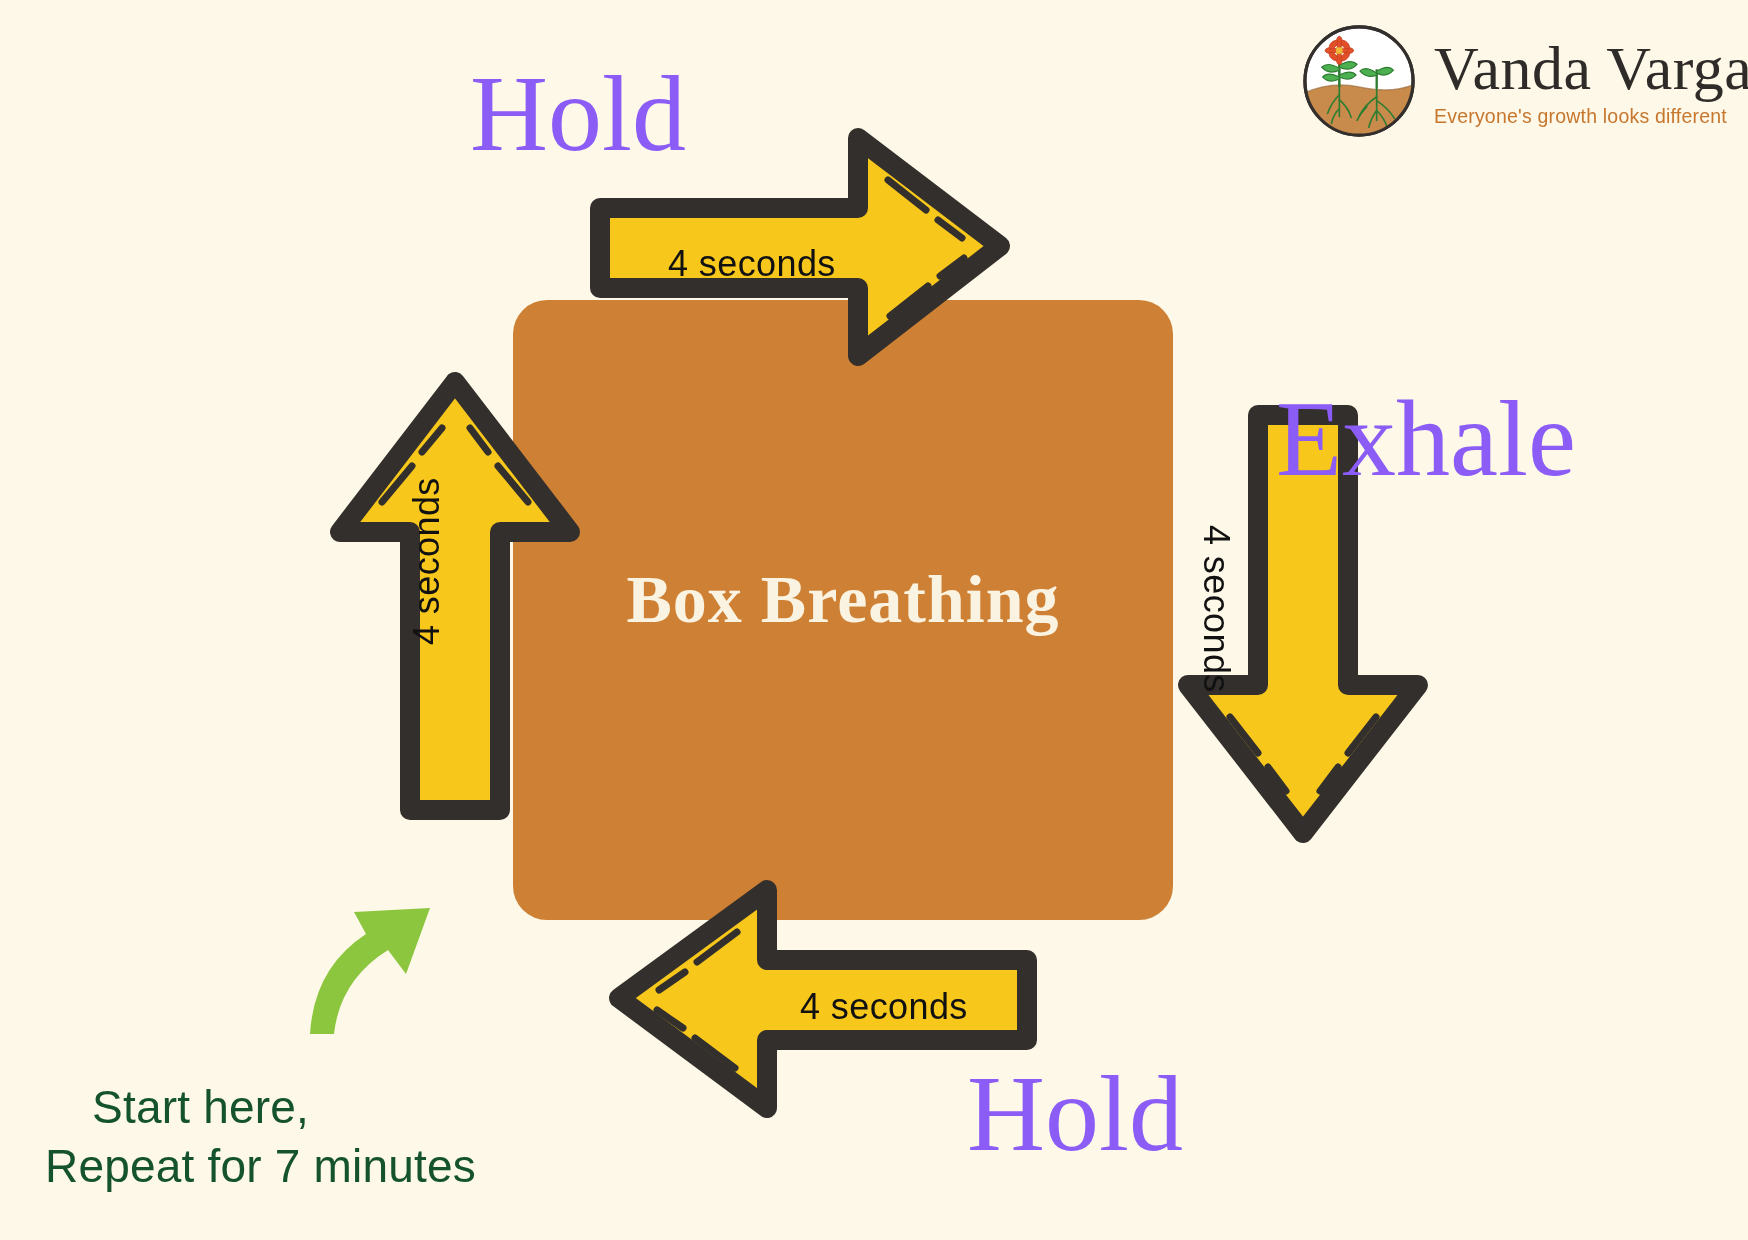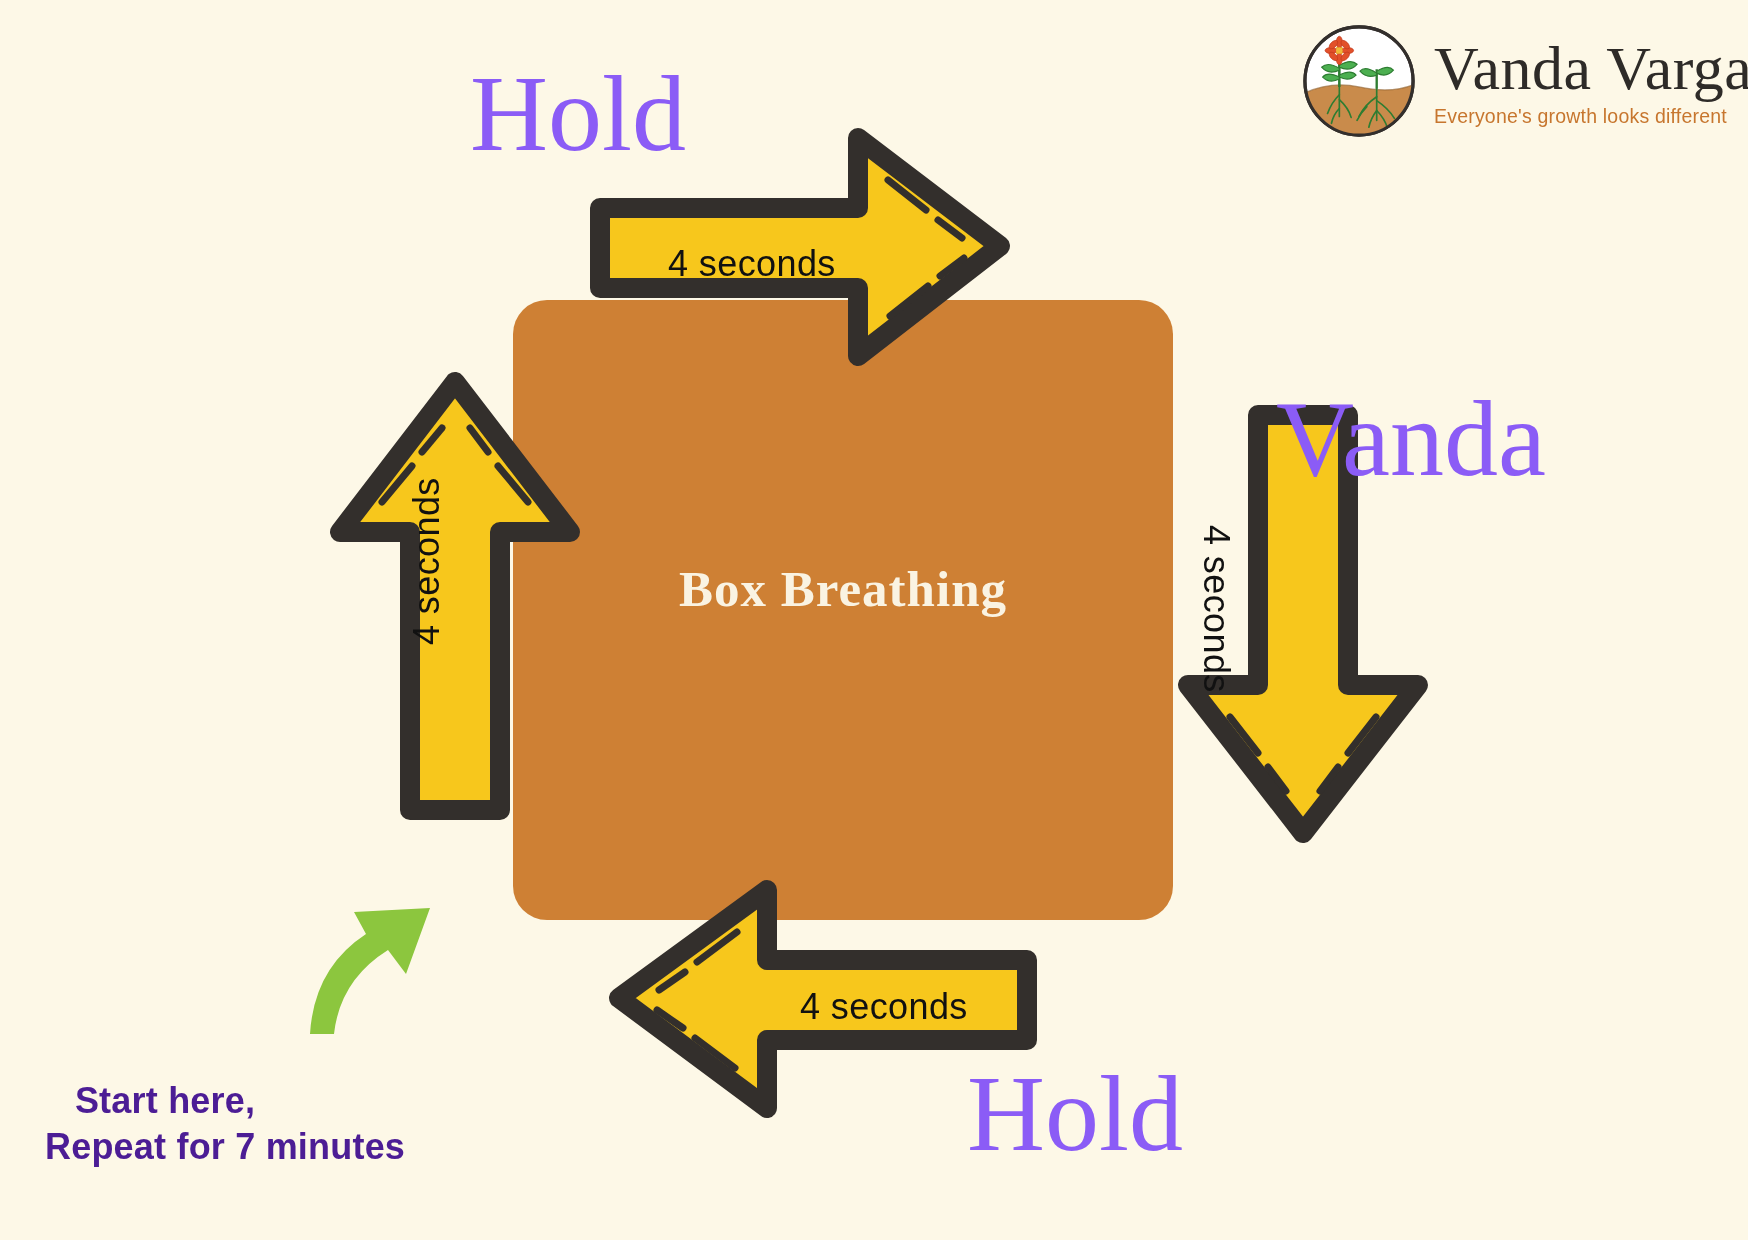--- a/index.html
+++ b/index.html
@@ -70,21 +70,21 @@
     z-index: 1;
   }
   .box-title {
     position: absolute;
     left: 513px;
     top: 560px;
     width: 660px;
     text-align: center;
     font-family: "Liberation Serif", serif;
     font-weight: bold;
-    font-size: 51px;
+    font-size: 68px;
     color: #FAF3E2;
     letter-spacing: 1px;
     z-index: 3;
   }
 
   
   .arrow-svg {
     position: absolute;
     z-index: 4;
     overflow: visible;
@@ -130,24 +130,24 @@
     left: 288px;
     top: 888px;
     z-index: 7;
   }
   .start-text {
     position: absolute;
     left: 45px;
     top: 1078px;
     z-index: 7;
     font-family: "Liberation Sans", sans-serif;
-    font-weight: bold;
-    font-size: 36px;
+    font-weight: normal;
+    font-size: 46px;
     line-height: 1.28;
-    color: #4c1d95;
+    color: #14532d;
     letter-spacing: 0.2px;
   }
   .start-line-1 { display: block; text-align: center; padding-right: 120px; }
   .start-line-2 { display: block; }
 </style>
 </head>
 <body>
 
 <div id="canvas">
 
@@ -253,21 +253,21 @@
     <g stroke="#332F2C" stroke-width="7" stroke-linecap="round" fill="none">
       <line x1="52" y1="132" x2="82" y2="96"></line>
       <line x1="92" y1="82" x2="112" y2="58"></line>
       <line x1="198" y1="132" x2="168" y2="96"></line>
       <line x1="158" y1="82" x2="140" y2="58"></line>
     </g>
   </svg>
   <div class="sec-label" id="sec-left">4 seconds</div>
 
   <div class="phase" id="phase-hold-top">Hold</div>
-  <div class="phase" id="phase-exhale">Vanda</div>
+  <div class="phase" id="phase-exhale">Exhale</div>
   <div class="phase" id="phase-hold-bottom">Hold</div>
 
   <svg id="green-arrow" width="160" height="150" viewBox="0 0 160 150">
     <path d="M22 146 Q26 80 78 46 L66 24 L142 20 L118 86 L100 62 Q52 92 46 146 Z" fill="#8CC63E"></path>
   </svg>
 
   <div class="start-text">
     <span class="start-line-1">Start here,</span>
     <span class="start-line-2">Repeat for 7 minutes</span>
   </div>

